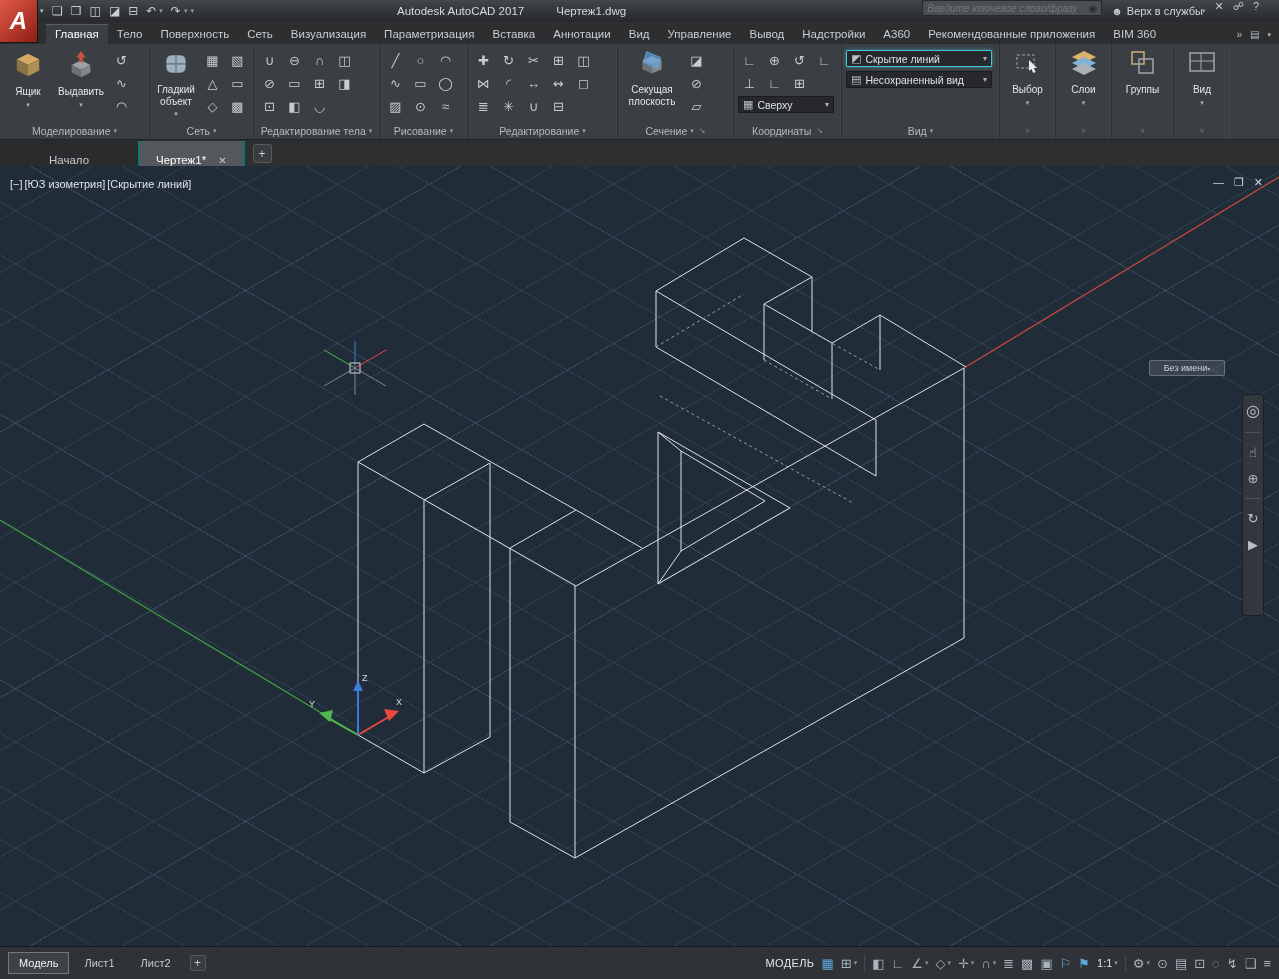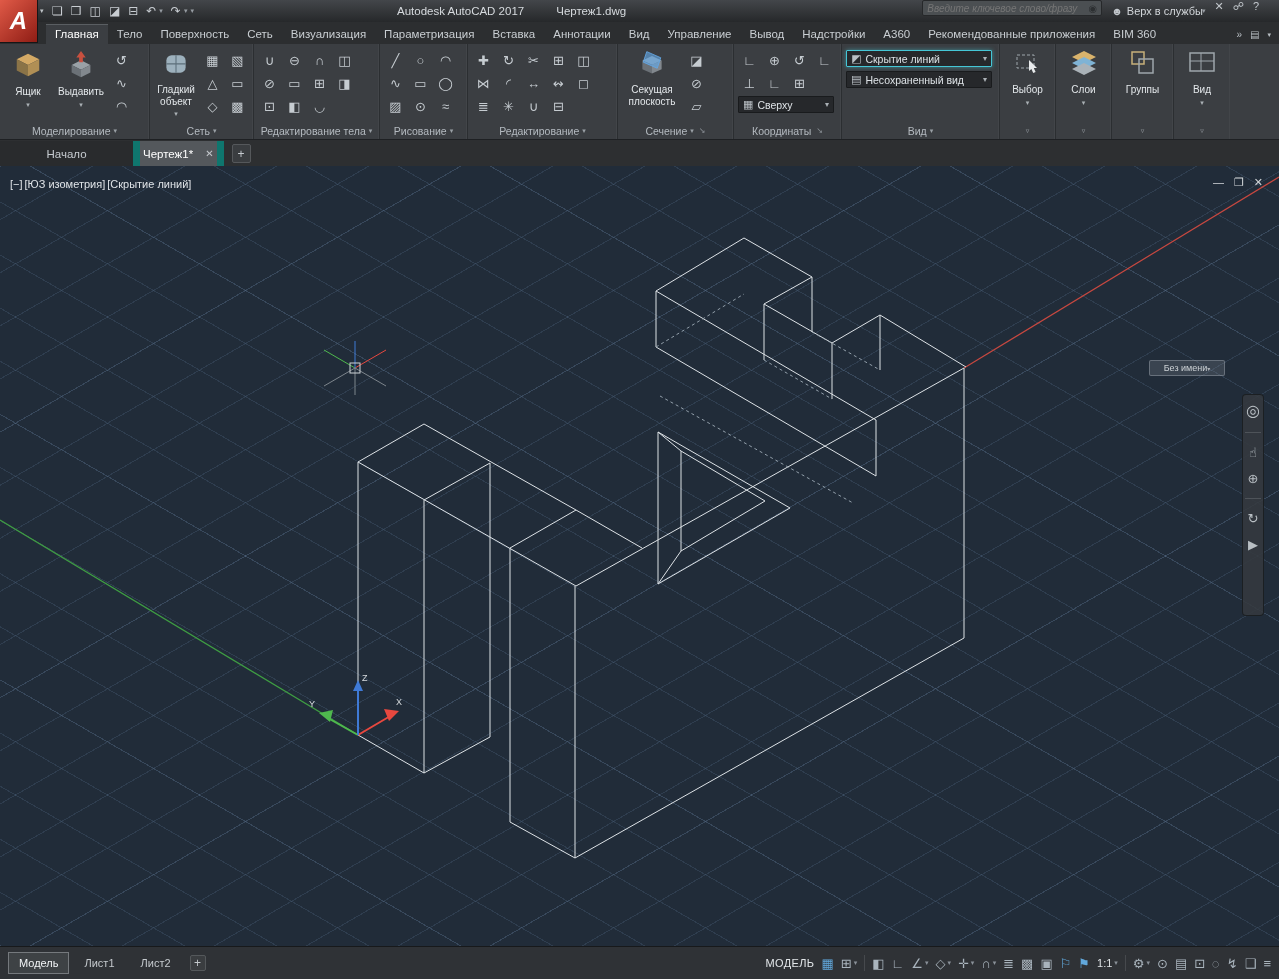--- a/index.html
+++ b/index.html
@@ -46,21 +46,21 @@
   .sic{width:23px;height:21px;display:flex;align-items:center;justify-content:center;color:#c6ccd1;font-size:13px;border-radius:2px}
   .combo{height:17px;background:#26282b;border:1px solid #191b1d;border-radius:1px;display:flex;align-items:center;gap:4px;padding:0 4px;font-size:10.5px;color:#dde2e6;white-space:nowrap}
   .combo .cic{font-size:11px;color:#b9bfc4}
   .combo .sp{flex:1}
   .combo .ccaret{font-size:8px;color:#aab0b5}
   .combo.hl{border-color:#45c6d6;box-shadow:0 0 4px rgba(69,198,214,.55)}
   .vcol{display:flex;flex-direction:column;gap:4px;padding-top:3px}
 
   
   .filetabs{height:26px;background:#2d2f31;display:flex;align-items:flex-end;flex:0 0 auto}
-  .ftab{height:25px;display:flex;align-items:center;justify-content:center;padding:0 3px;font-size:11.5px;color:#c6cbd0;background:#292b2d;border-right:7px solid #0f766e}
+  .ftab{height:25px;display:flex;align-items:flex-end;justify-content:center;padding:0 16px;font-size:11.5px;color:#c6cbd0;background:#292b2d;border-right:2px solid #0f766e}
   .ftab.first{min-width:140px}
   .ftab.active{background:#54585c;color:#fff}
   .ftab .x{margin-left:12px;font-size:10px;color:#c3c8cc}
   .ftab-add{width:19px;height:19px;margin:0 0 3px 8px;background:#3a3d40;border:1px solid #55585b;border-radius:2px;color:#c6cbd0;display:flex;align-items:center;justify-content:center;font-size:12px}
 
   
   .viewport{position:relative;flex:1;overflow:hidden;background-color:#212c39;
     background-image:
       repeating-linear-gradient(150deg, rgba(118,152,192,.16) 0px, rgba(118,152,192,.16) 1px, transparent 1px, transparent 46px),
       repeating-linear-gradient(30deg,  rgba(118,152,192,.16) 0px, rgba(118,152,192,.16) 1px, transparent 1px, transparent 46px),

